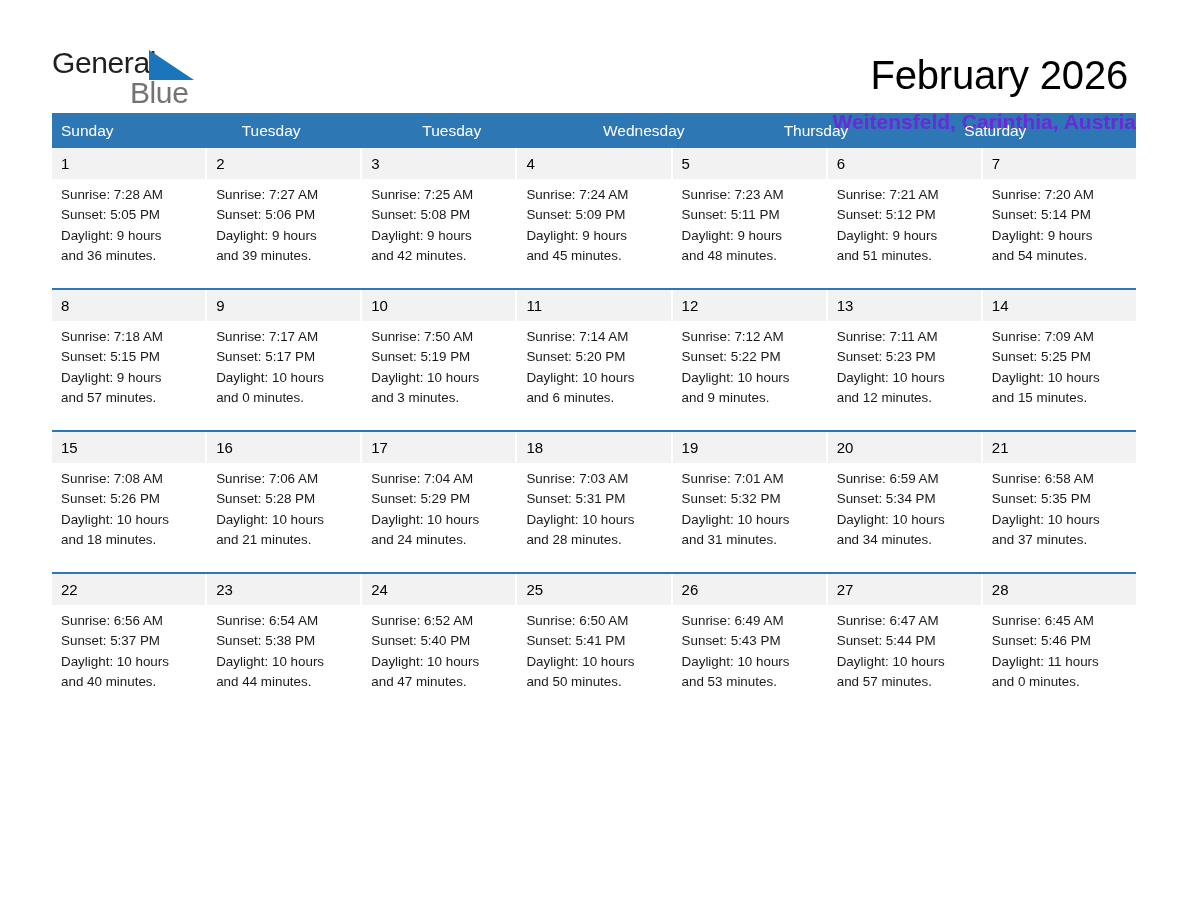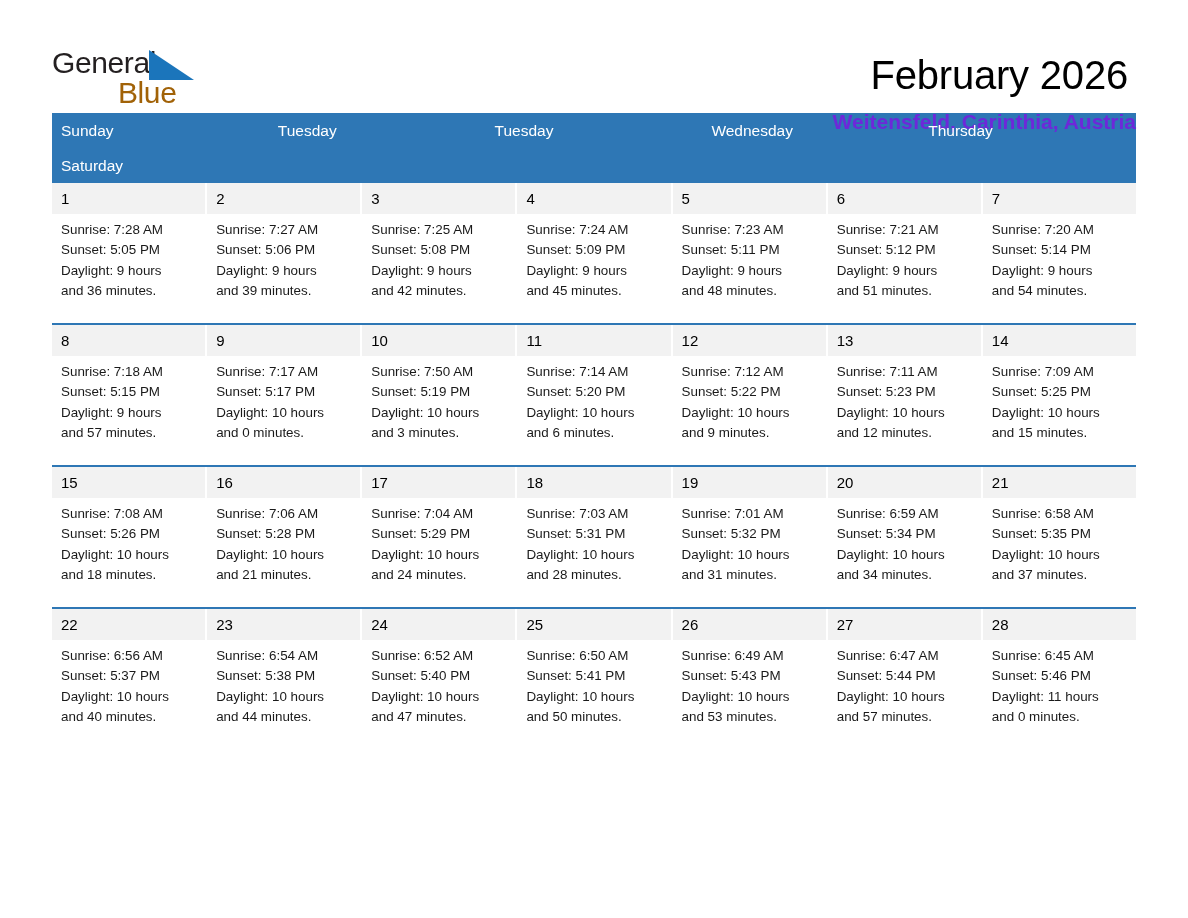--- a/index.html
+++ b/index.html
@@ -52,25 +52,25 @@
     position: absolute;
     left: 97px;
     top: 4px;
     width: 0;
     height: 0;
     border-left: 45px solid #1b75bb;
     border-top: 30px solid transparent;
   }
   .logo-blue {
     position: absolute;
-    left: 66px;
+    left: 78px;
     top: 32px;
     font-size: 30px;
     letter-spacing: -0.4px;
-    color: #a16207;
+    color: #737373;
     line-height: 1;
   }
   .title-block {
     text-align: right;
     flex: 1 1 auto;
     padding-top: 0px;
   }
   .cal-title {
     font-size: 40px;
     font-weight: normal;
@@ -87,21 +87,21 @@
     margin: 14px 0 6px 0;
   }
 
   
   .calendar {
     margin-top: 21px;
     width: 1084px;
   }
   .weekday-header {
     display: grid;
-    grid-template-columns: repeat(5, 1fr);
+    grid-template-columns: repeat(6, 1fr);
     background: #2e77b5;
   }
   .weekday-cell {
     color: #ffffff;
     font-size: 15.5px;
     padding: 9px 0 9px 9px;
     box-sizing: border-box;
     line-height: 1.1;
   }
 

